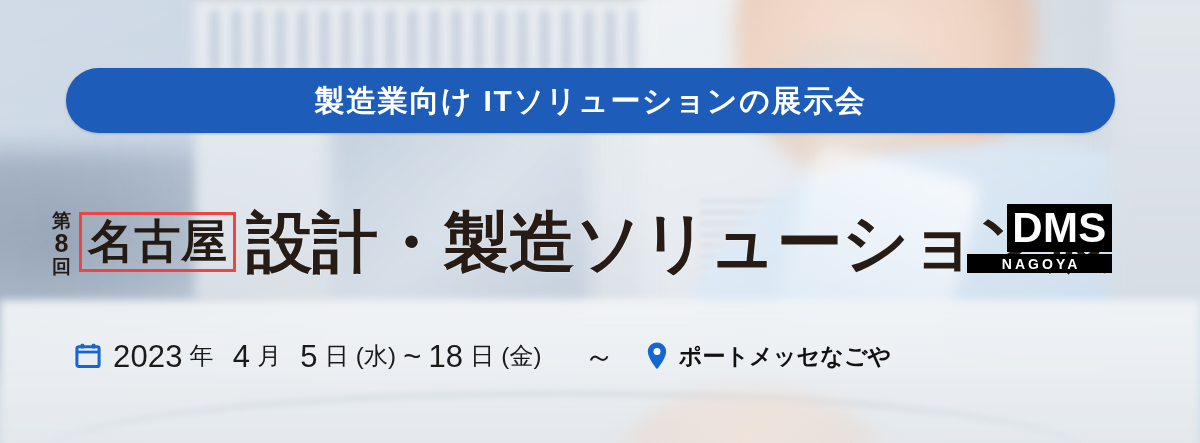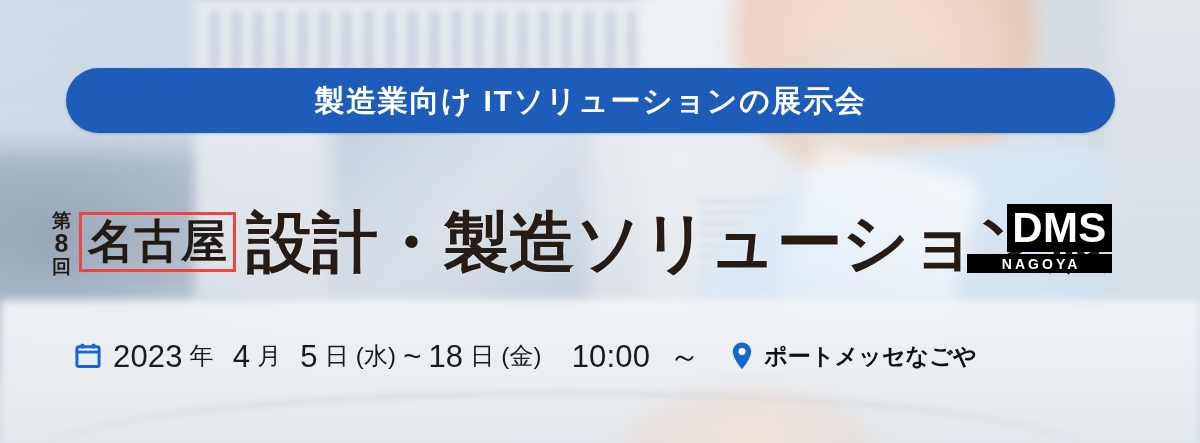--- a/index.html
+++ b/index.html
@@ -403,21 +403,20 @@
       <span class="info-text">5</span>
       <span class="info-text small">日</span>
       <span class="info-text small">(水)</span>
       <span class="info-text">~</span>
       <span class="info-text">18</span>
       <span class="info-text small">日</span>
       <span class="info-text small">(金)</span>
 
       <span class="info-gap-lg"></span>
 
-      <span class="info-text">10:00</span>
       <span class="info-gap-sm"></span>
       <span class="info-text">～</span>
       <span class="info-gap-sm"></span>
 
       <span class="info-icon pin-icon">
         <svg viewBox="0 0 24 30" width="26" height="30" aria-hidden="true">
           <path d="M12 1.4C6.9 1.4 2.8 5.5 2.8 10.6c0 6.6 8.1 16.3 8.4 16.7a1 1 0 0 0 1.6 0c.3-.4 8.4-10.1 8.4-16.7C21.2 5.5 17.1 1.4 12 1.4z" fill="#1666cf"></path>
           <circle cx="12" cy="10.6" r="3.5" fill="#ffffff"></circle>
         </svg>
       </span>

